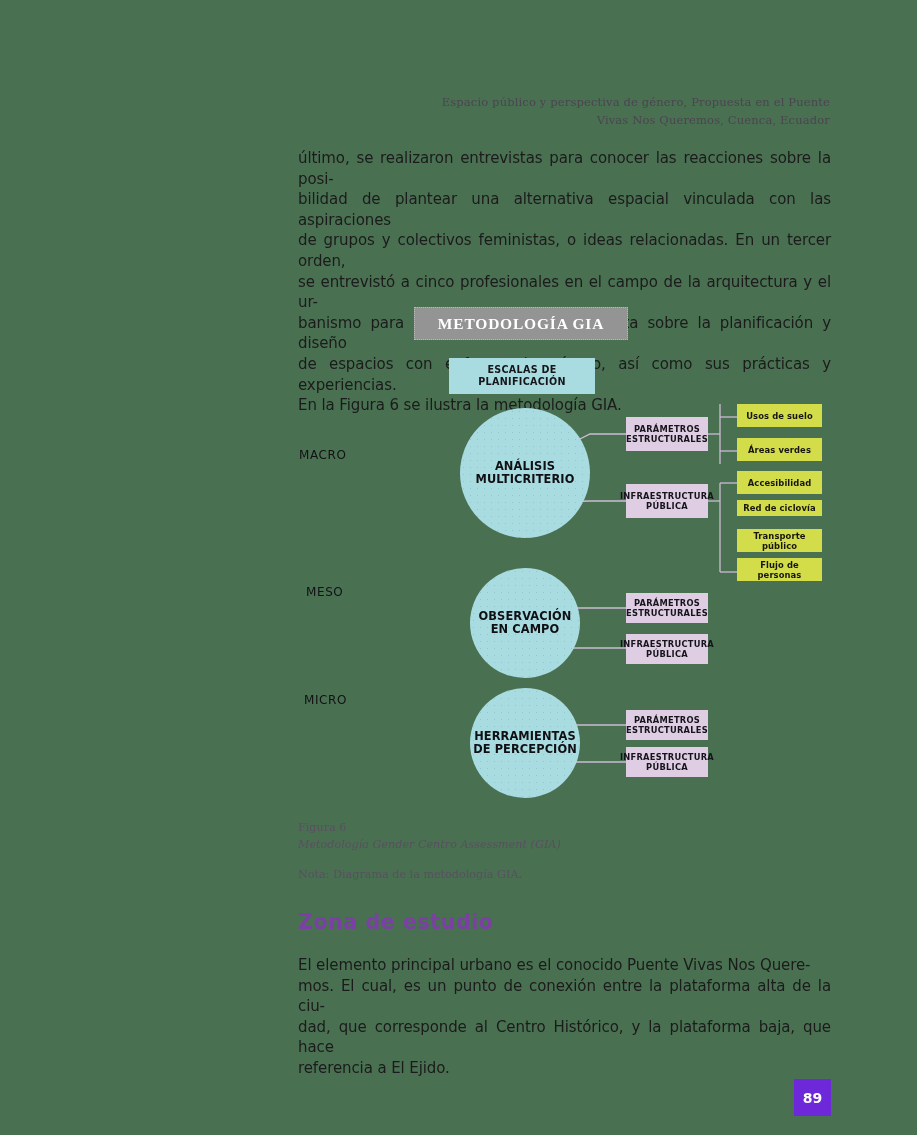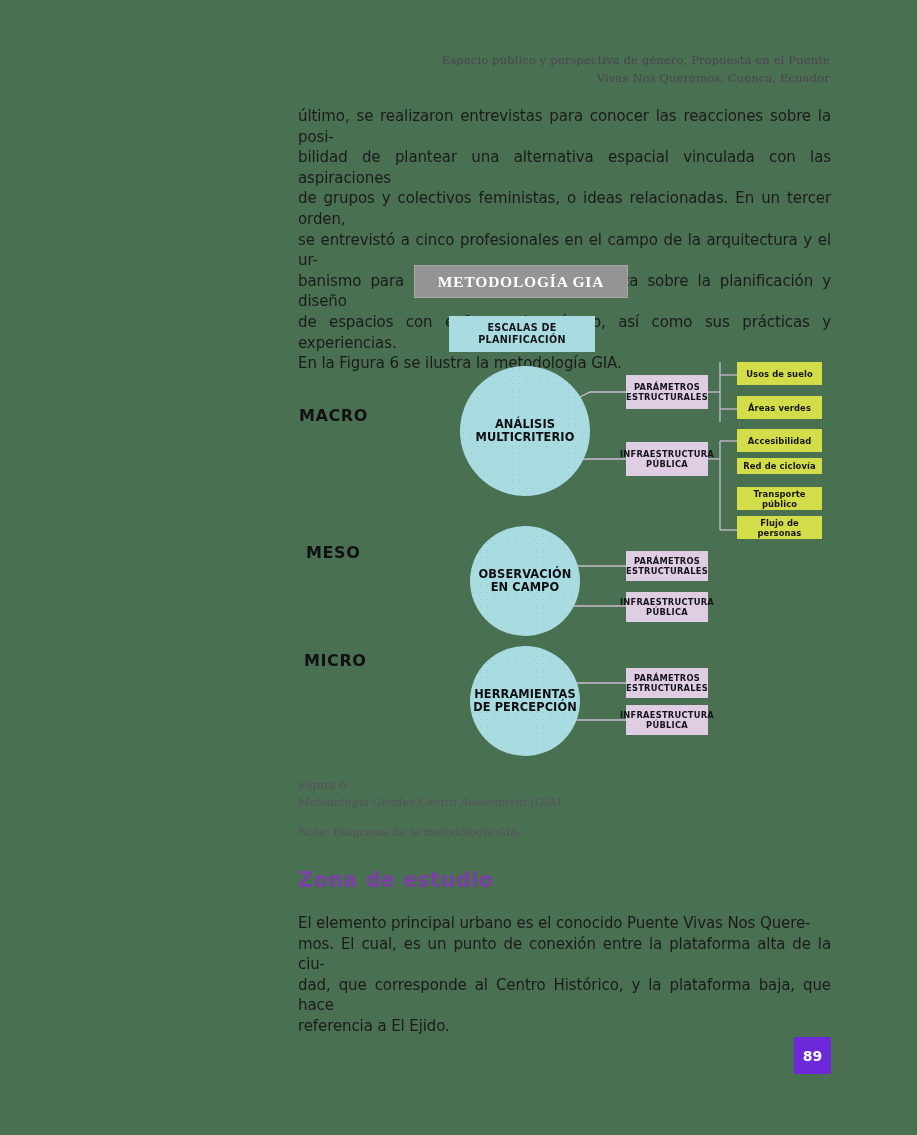--- a/index.html
+++ b/index.html
@@ -11,20 +11,21 @@
     height: 1135px;
     background: #4a7052;
     font-family: "DejaVu Sans", sans-serif;
     position: relative;
     overflow: hidden;
   }
 
   .page {
     position: absolute;
     inset: 0;
+    margin-top: 42px;
   }
 
   
   .running-head {
     position: absolute;
     left: 300px;
     top: 52px;
     width: 530px;
     text-align: right;
     font-family: "DejaVu Serif", serif;
@@ -97,22 +98,22 @@
     color: #16161a;
     font-size: 9.6px;
     font-weight: 700;
     line-height: 12px;
     letter-spacing: 0.3px;
     box-sizing: border-box;
   }
 
   .scale-label {
     position: absolute;
-    font-size: 16px;
-    font-weight: 700;
+    font-size: 12px;
+    font-weight: 400;
     color: #111114;
     letter-spacing: 0.6px;
   }
 
   .circle {
     position: absolute;
     border-radius: 50%;
     background-color: #a9dce1;
     background-image: radial-gradient(#8fc7ce 0.9px, transparent 1px);
     background-size: 7px 7px;

